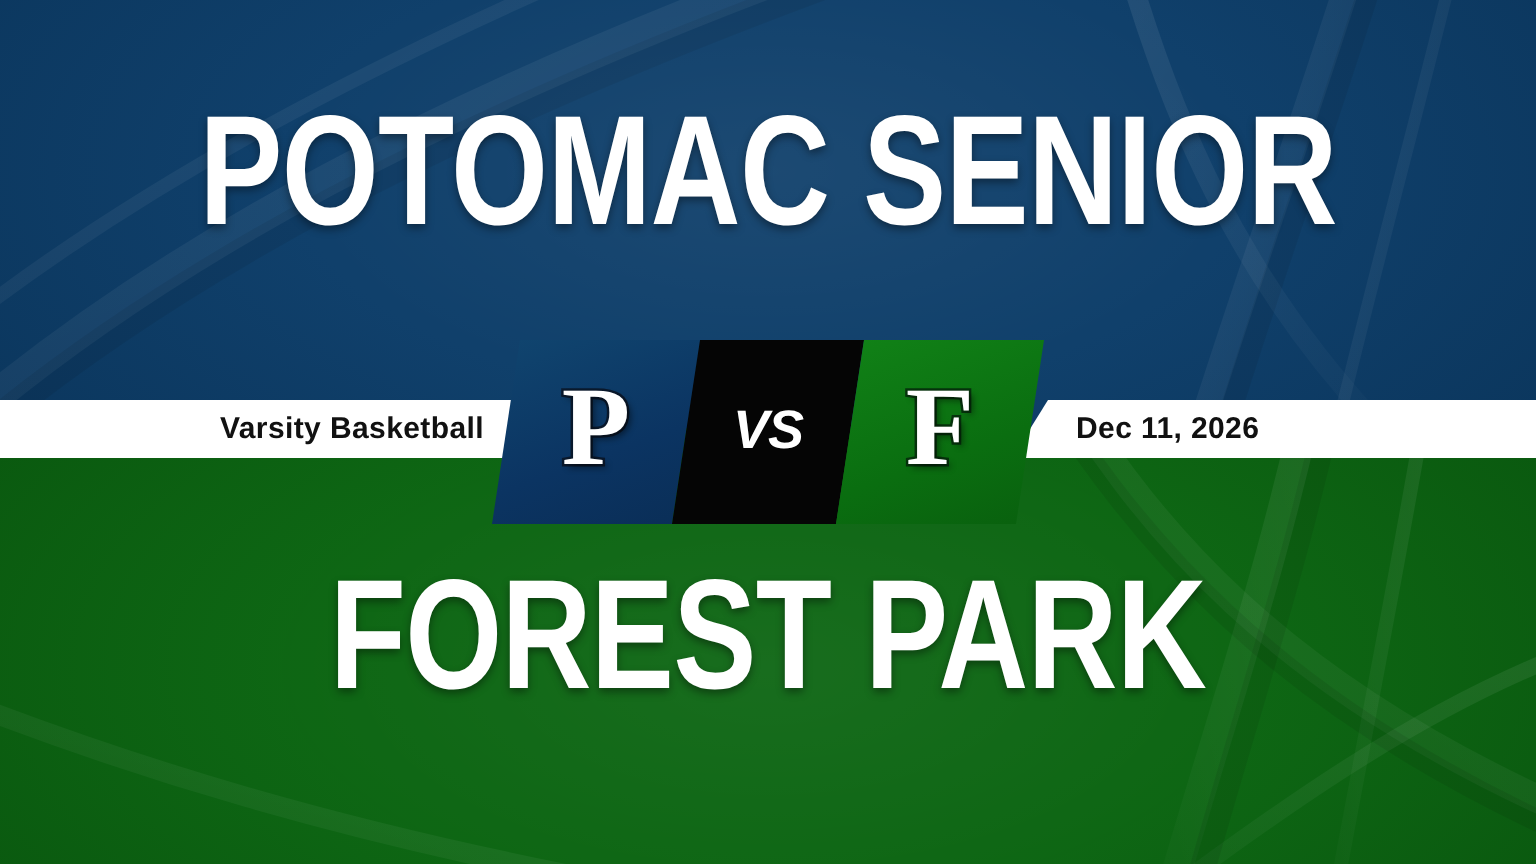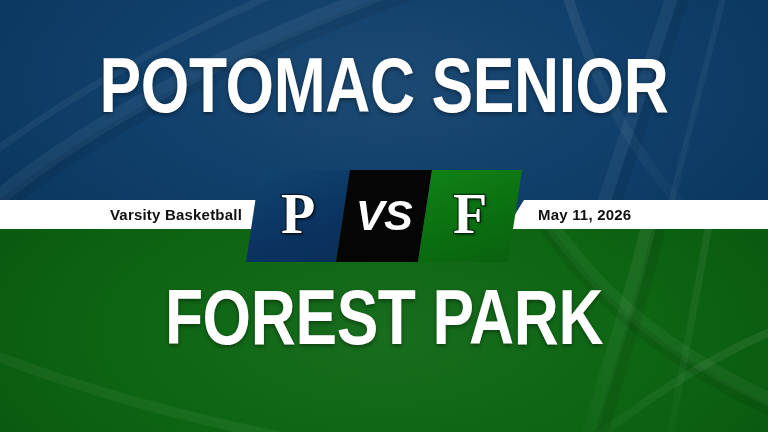--- a/index.html
+++ b/index.html
@@ -169,21 +169,21 @@
   .vs-mark {
     position: absolute;
     inset: 0;
     display: flex;
     align-items: center;
     justify-content: center;
     color: #ffffff;
     font-family: "Liberation Sans Narrow", "Liberation Sans", sans-serif;
     font-weight: 700;
     font-style: italic;
-    font-size: 43px;
+    font-size: 27px;
     line-height: 35px;
     letter-spacing: -0.5px;
     padding-bottom: 2px;
     box-sizing: border-box;
   }
 </style>
 </head>
 <body>
 
 <div id="stage">
@@ -234,21 +234,21 @@
 
   <div class="headline headline-top">POTOMAC SENIOR</div>
 
   <div class="headline headline-bottom">FOREST PARK</div>
 
   <div class="band band-left">
     <div class="band-text">Varsity Basketball</div>
   </div>
 
   <div class="band band-right">
-    <div class="band-text">May 11, 2026</div>
+    <div class="band-text">Dec 11, 2026</div>
   </div>
 
   <div class="panel panel-home">
     <div class="team-mark">P</div>
   </div>
 
   <div class="panel panel-vs">
     <div class="vs-mark">VS</div>
   </div>
 

